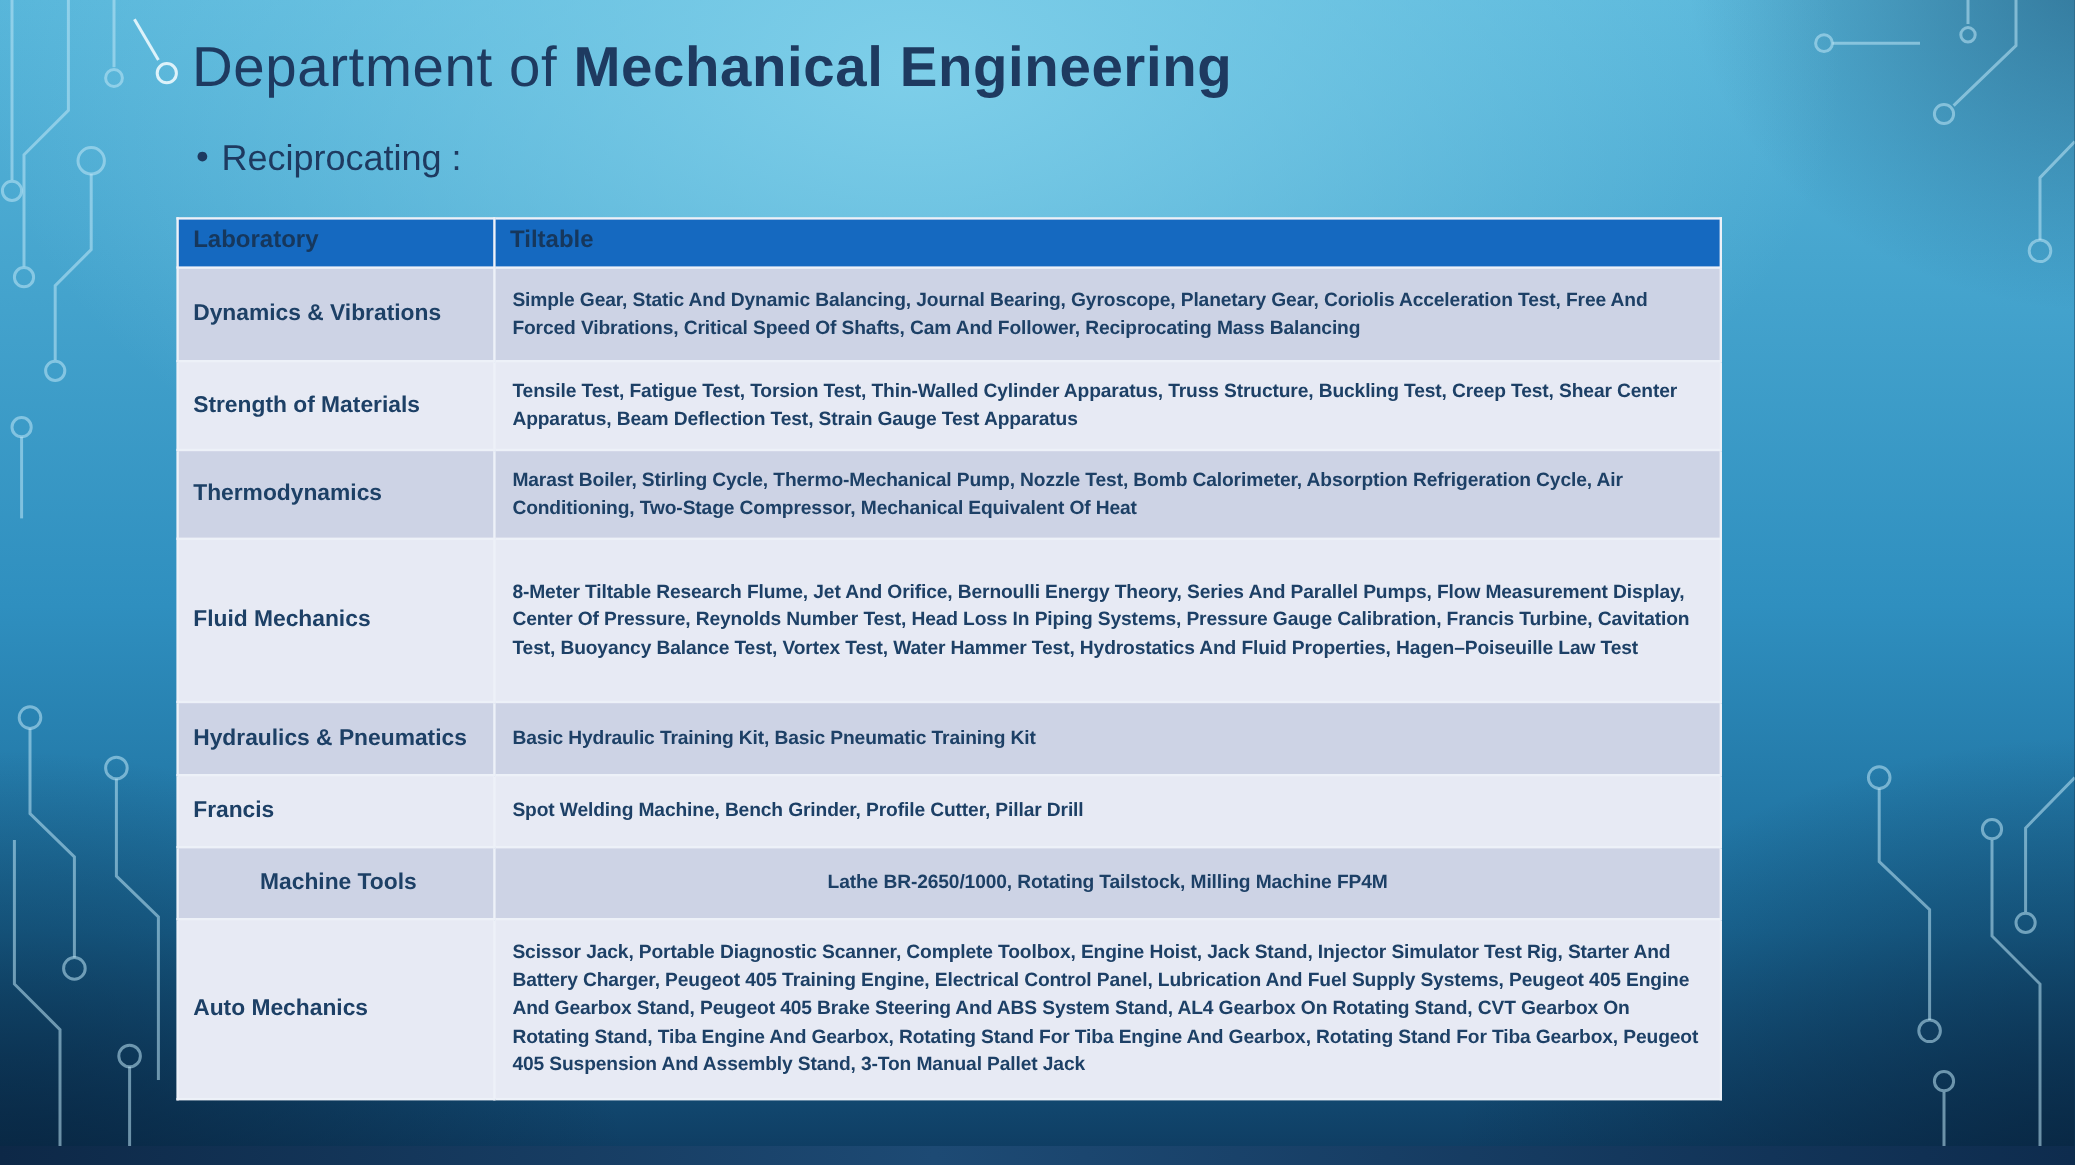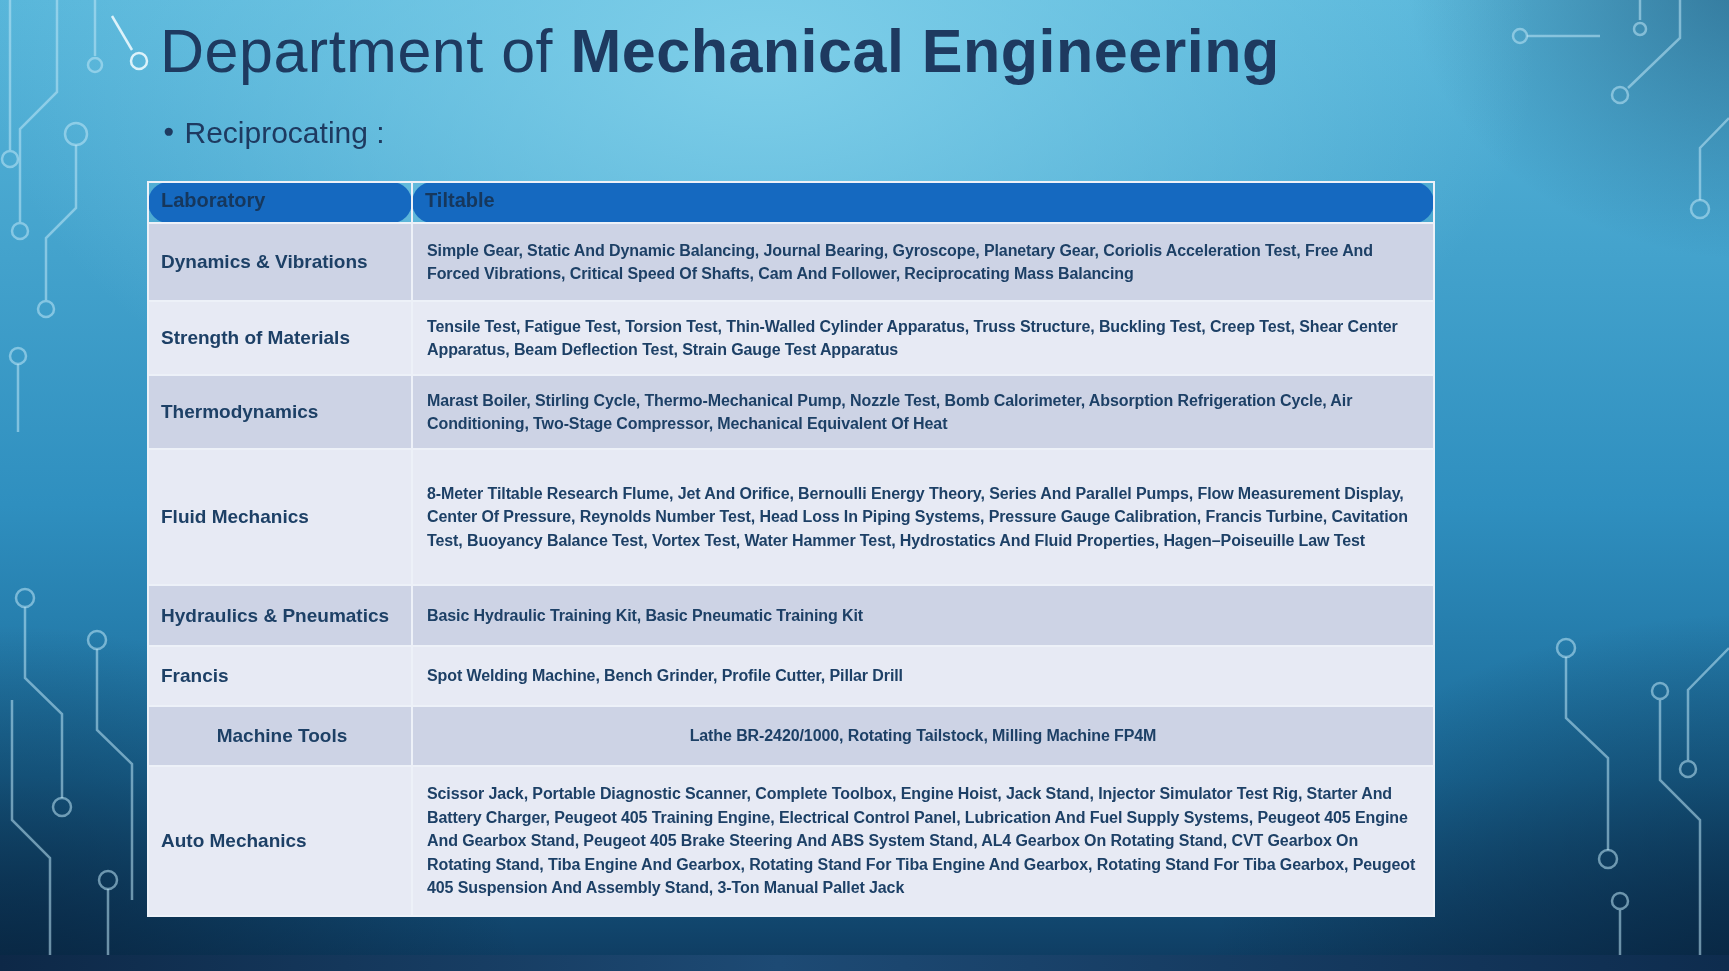--- a/index.html
+++ b/index.html
@@ -10,22 +10,22 @@
     font-family:"Liberation Sans",sans-serif;
     background:
       radial-gradient(ellipse 1250px 720px at 44% 6%, rgba(128,208,234,.95), rgba(128,208,234,0) 62%),
       radial-gradient(ellipse 850px 620px at 0% 104%, rgba(7,34,60,.9), rgba(7,34,60,0) 62%),
       radial-gradient(ellipse 900px 640px at 102% 104%, rgba(7,34,60,.9), rgba(7,34,60,0) 62%),
       radial-gradient(ellipse 600px 500px at 102% -4%, rgba(14,60,95,.55), rgba(14,60,95,0) 60%),
       linear-gradient(180deg, var(--bg_light,#58b6da) 0%, var(--bg_mid,#2f8fbf) 52%, #1b6a98 80%, var(--bg_dark,#0e3a5f) 100%);
   }
   .decor{position:absolute;inset:0;pointer-events:none;}
   .title{
-    position:absolute;left:160px;top:16px;
-    font-size:61px;letter-spacing:.5px;
+    position:absolute;left:160px;top:28px;
+    font-size:47px;letter-spacing:.5px;
     color:var(--title_text,#1e3a60);
     white-space:nowrap;
   }
   .title .bold{font-weight:700;}
   .bullet-line{
     position:absolute;left:163px;top:116px;
     font-size:30px;color:var(--title_text,#1e3a60);
     display:flex;align-items:flex-start;gap:10px;
   }
   .bullet-line .dot{font-size:19px;line-height:30px;}
@@ -36,21 +36,20 @@
   .lab-table th,.lab-table td{
     border:2px solid var(--table_border,#edf1f8);
     box-sizing:border-box;
   }
   .lab-table th{
     background:var(--header_bg,#1569c0);
     color:var(--header_text,#16375c);
     font-size:20px;font-weight:700;text-align:left;
     vertical-align:bottom;height:39px;
     padding:6px 10px 10px 12px;
-    border-radius:24px;
   }
   .lab-table th:first-child{width:264px;}
   .lab-table tbody td{
     color:var(--cell_text,#1d4066);
     font-weight:700;vertical-align:middle;
   }
   td.lab-cell{font-size:19px;padding:6px 8px 6px 12px;}
   td.equip-cell{font-size:16px;line-height:23.5px;letter-spacing:-.1px;padding:8px 14px;}
   .lab-table tbody tr:nth-child(odd) td{background:var(--row_odd_bg,#cdd3e5);}
   .lab-table tbody tr:nth-child(even) td{background:var(--row_even_bg,#e7eaf4);}
@@ -156,21 +155,21 @@
         <tr>
       <td class="lab-cell">Hydraulics &amp; Pneumatics</td>
       <td class="equip-cell">Basic Hydraulic Training Kit, Basic Pneumatic Training Kit</td>
     </tr>
         <tr>
       <td class="lab-cell">Francis</td>
       <td class="equip-cell">Spot Welding Machine, Bench Grinder, Profile Cutter, Pillar Drill</td>
     </tr>
         <tr>
       <td class="lab-cell">Machine Tools</td>
-      <td class="equip-cell">Lathe BR-2420/1000, Rotating Tailstock, Milling Machine FP4M</td>
+      <td class="equip-cell">Lathe BR-2650/1000, Rotating Tailstock, Milling Machine FP4M</td>
     </tr>
         <tr>
       <td class="lab-cell">Auto Mechanics</td>
       <td class="equip-cell">Scissor Jack, Portable Diagnostic Scanner, Complete Toolbox, Engine Hoist, Jack Stand, Injector Simulator Test Rig, Starter And Battery Charger, Peugeot 405 Training Engine, Electrical Control Panel, Lubrication And Fuel Supply Systems, Peugeot 405 Engine And Gearbox Stand, Peugeot 405 Brake Steering And ABS System Stand, AL4 Gearbox On Rotating Stand, CVT Gearbox On Rotating Stand, Tiba Engine And Gearbox, Rotating Stand For Tiba Engine And Gearbox, Rotating Stand For Tiba Gearbox, Peugeot 405 Suspension And Assembly Stand, 3-Ton Manual Pallet Jack</td>
     </tr>
       </tbody>
   </table>
 
   <div class="bottom-bar"></div>
 </div>

